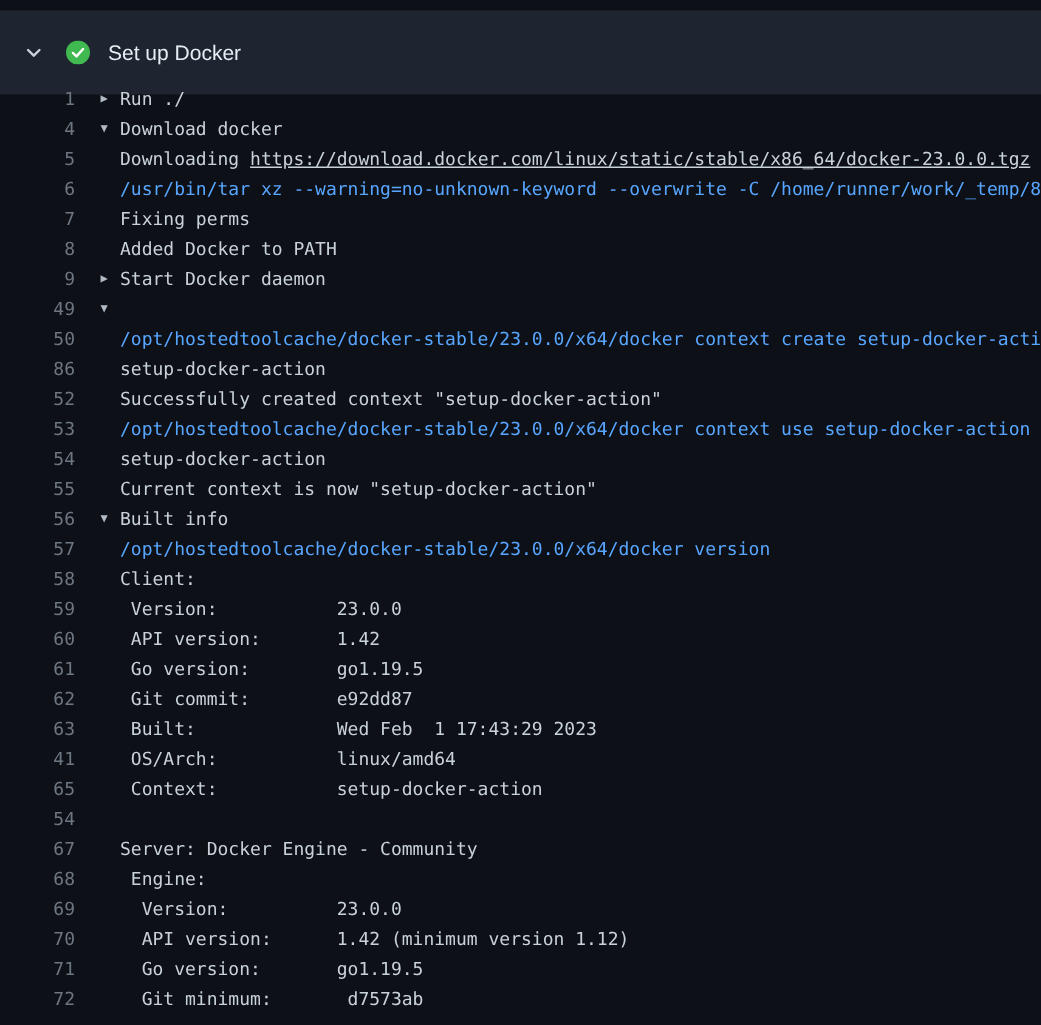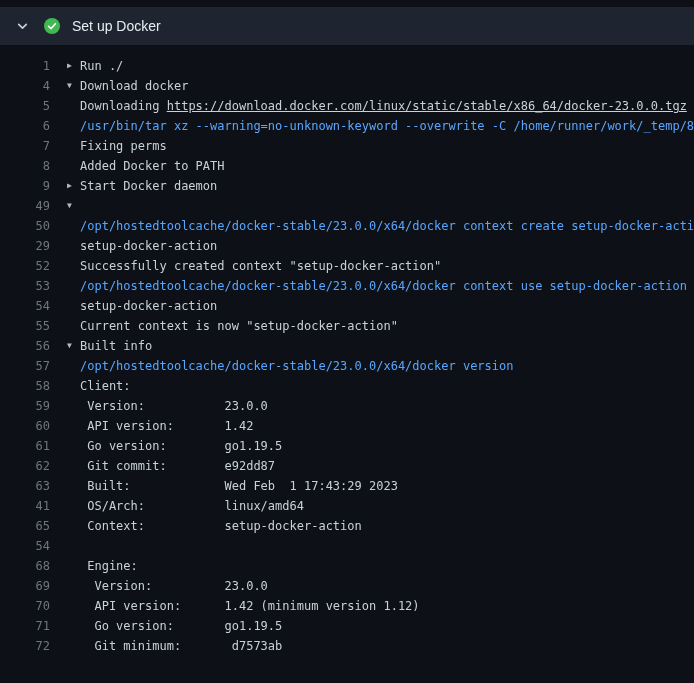--- a/index.html
+++ b/index.html
@@ -4,21 +4,21 @@
 <style>
   * { box-sizing: border-box; margin: 0; padding: 0; }
   html, body {
     width: 694px; height: 683px;
     background: #0d1117;
     overflow: hidden;
     font-family: "Liberation Sans", sans-serif;
   }
   .step-header {
     position: absolute; top: 7px; left: 0;
-    width: 694px; height: 38px;
+    width: 694px; height: 56px;
     background: #1f2530;
     display: flex; align-items: center;
     cursor: pointer;
   }
   .chev { margin-left: 16px; display: flex; align-items: center; }
   .check { margin-left: 15px; display: flex; align-items: center; }
   .step-title { margin-left: 12px; color: #e6edf3; font-size: 14px; }
   .log {
     position: absolute; top: 45px; left: 0; right: 0; bottom: 0;
     padding-top: 11px;
@@ -76,35 +76,36 @@
   <div>
       <div class="log-line group"><span class="line-num">1</span><span class="line-content"><span class="arrow">▶</span><span>Run ./</span></span></div>
       <div class="log-line group"><span class="line-num">4</span><span class="line-content"><span class="arrow">▼</span><span>Download docker</span></span></div>
       <div class="log-line"><span class="line-num">5</span><span class="line-content">Downloading <a href="#">https://download.docker.com/linux/static/stable/x86_64/docker-23.0.0.tgz</a></span></div>
       <div class="log-line"><span class="line-num">6</span><span class="line-content cmd">/usr/bin/tar xz --warning=no-unknown-keyword --overwrite -C /home/runner/work/_temp/8c93</span></div>
       <div class="log-line"><span class="line-num">7</span><span class="line-content">Fixing perms</span></div>
       <div class="log-line"><span class="line-num">8</span><span class="line-content">Added Docker to PATH</span></div>
       <div class="log-line group"><span class="line-num">9</span><span class="line-content"><span class="arrow">▶</span><span>Start Docker daemon</span></span></div>
       <div class="log-line group"><span class="line-num">49</span><span class="line-content"><span class="arrow">▼</span></span></div>
       <div class="log-line"><span class="line-num">50</span><span class="line-content cmd">/opt/hostedtoolcache/docker-stable/23.0.0/x64/docker context create setup-docker-action</span></div>
-      <div class="log-line"><span class="line-num">29</span><span class="line-content">setup-docker-action</span></div>
+      <div class="log-line"><span class="line-num">86</span><span class="line-content">setup-docker-action</span></div>
       <div class="log-line"><span class="line-num">52</span><span class="line-content">Successfully created context "setup-docker-action"</span></div>
       <div class="log-line"><span class="line-num">53</span><span class="line-content cmd">/opt/hostedtoolcache/docker-stable/23.0.0/x64/docker context use setup-docker-action</span></div>
       <div class="log-line"><span class="line-num">54</span><span class="line-content">setup-docker-action</span></div>
       <div class="log-line"><span class="line-num">55</span><span class="line-content">Current context is now "setup-docker-action"</span></div>
       <div class="log-line group"><span class="line-num">56</span><span class="line-content"><span class="arrow">▼</span><span>Built info</span></span></div>
       <div class="log-line"><span class="line-num">57</span><span class="line-content cmd">/opt/hostedtoolcache/docker-stable/23.0.0/x64/docker version</span></div>
       <div class="log-line"><span class="line-num">58</span><span class="line-content">Client:</span></div>
       <div class="log-line"><span class="line-num">59</span><span class="line-content"> Version:           23.0.0</span></div>
       <div class="log-line"><span class="line-num">60</span><span class="line-content"> API version:       1.42</span></div>
       <div class="log-line"><span class="line-num">61</span><span class="line-content"> Go version:        go1.19.5</span></div>
       <div class="log-line"><span class="line-num">62</span><span class="line-content"> Git commit:        e92dd87</span></div>
       <div class="log-line"><span class="line-num">63</span><span class="line-content"> Built:             Wed Feb  1 17:43:29 2023</span></div>
       <div class="log-line"><span class="line-num">41</span><span class="line-content"> OS/Arch:           linux/amd64</span></div>
       <div class="log-line"><span class="line-num">65</span><span class="line-content"> Context:           setup-docker-action</span></div>
       <div class="log-line"><span class="line-num">54</span><span class="line-content"></span></div>
+      <div class="log-line"><span class="line-num">67</span><span class="line-content">Server: Docker Engine - Community</span></div>
       <div class="log-line"><span class="line-num">68</span><span class="line-content"> Engine:</span></div>
       <div class="log-line"><span class="line-num">69</span><span class="line-content">  Version:          23.0.0</span></div>
       <div class="log-line"><span class="line-num">70</span><span class="line-content">  API version:      1.42 (minimum version 1.12)</span></div>
       <div class="log-line"><span class="line-num">71</span><span class="line-content">  Go version:       go1.19.5</span></div>
       <div class="log-line"><span class="line-num">72</span><span class="line-content">  Git minimum:       d7573ab</span></div>
     </div>
 </div>
 
 </body></html>

